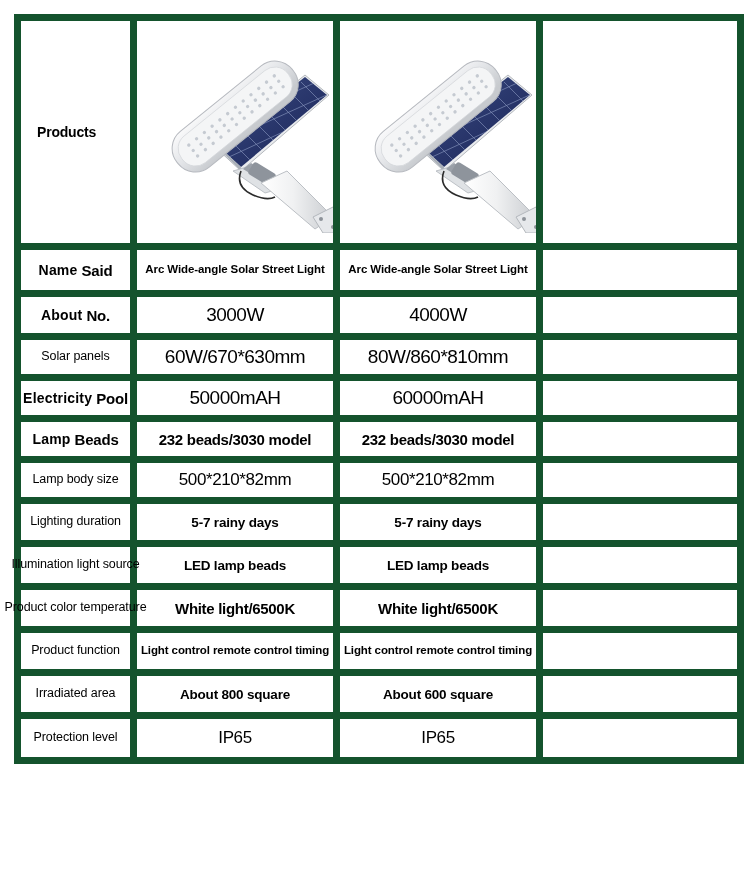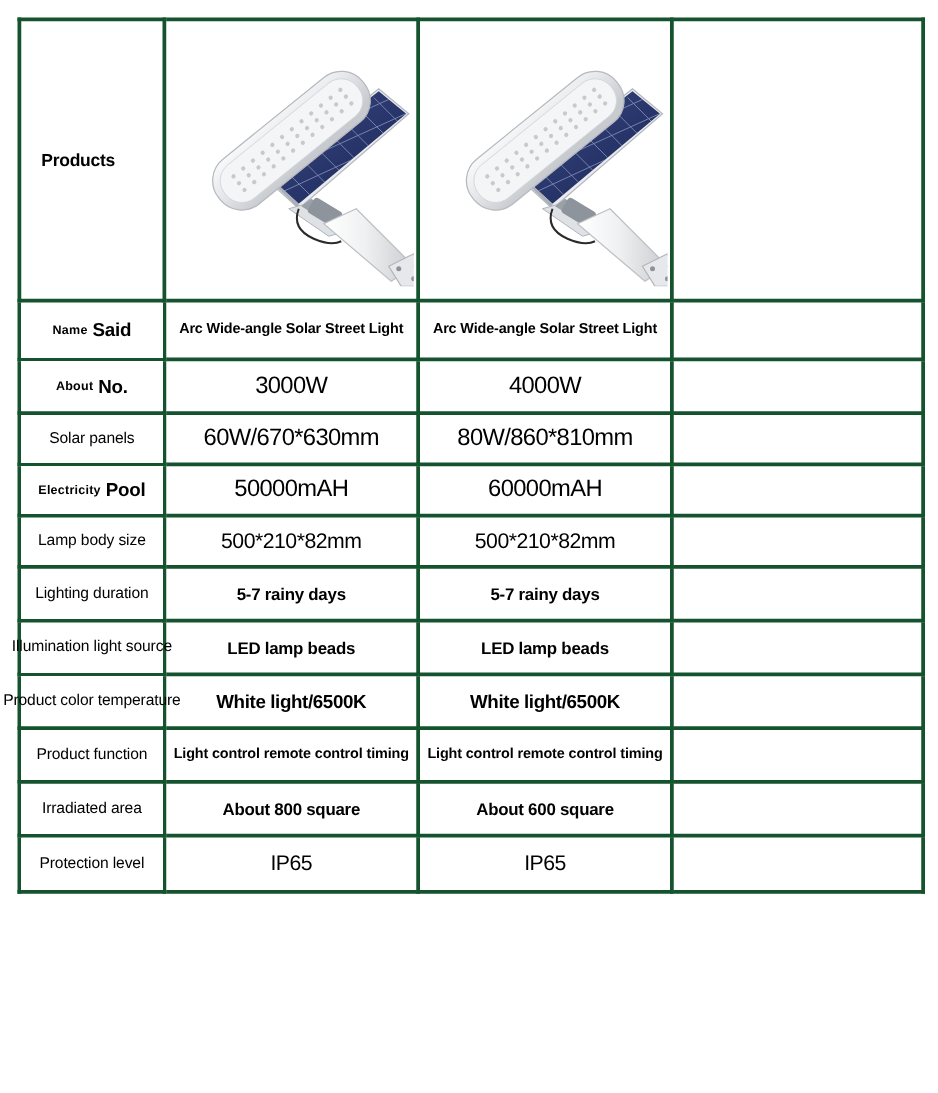--- a/index.html
+++ b/index.html
@@ -26,21 +26,21 @@
   table.spec {
     position: absolute;
     left: 14px;
     top: 14px;
     width: 723px;
     border-collapse: collapse;
     table-layout: fixed;
   }
 
   table.spec td {
-    border: 3px solid #14532d;
+    border: 7px solid #14532d;
     padding: 0;
     vertical-align: middle;
     background: #ffffff;
   }
 
   
   col.c-label  { width: 116px; }
   col.c-prodA  { width: 203px; }
   col.c-prodB  { width: 203px; }
   col.c-blank  { width: 201px; }
@@ -60,21 +60,21 @@
     padding: 0 4px;
     white-space: nowrap;
   }
   .label-inner.stacked {
     flex-direction: column;
     gap: 1px;
     line-height: 1.15;
   }
 
   .lbl-small {
-    font-size: 10px;
+    font-size: 14px;
     font-weight: 700;
     letter-spacing: 0.2px;
   }
   .lbl-big {
     font-size: 15px;
     font-weight: 700;
     letter-spacing: -0.2px;
   }
   .lbl-mid {
     font-size: 12.5px;
@@ -425,20 +425,35 @@
         </td>
         <td class="val">
           <div class="v-light">50000mAH</div>
         </td>
         <td class="val">
           <div class="v-light">60000mAH</div>
         </td>
         <td class="blank"></td>
       </tr>
 
+      <tr style="height:41px">
+        <td class="label">
+          <div class="label-inner">
+            <span class="lbl-small">Lamp</span>
+            <span class="lbl-big">Beads</span>
+          </div>
+        </td>
+        <td class="val">
+          <div class="v-bold-lg">232 beads/3030 model</div>
+        </td>
+        <td class="val">
+          <div class="v-bold-lg">232 beads/3030 model</div>
+        </td>
+        <td class="blank"></td>
+      </tr>
 
       <tr style="height:41px">
         <td class="label">
           <div class="label-inner">
             <span class="lbl-mid">Lamp body size</span>
           </div>
         </td>
         <td class="val">
           <div class="v-light-sm">500*210*82mm</div>
         </td>

